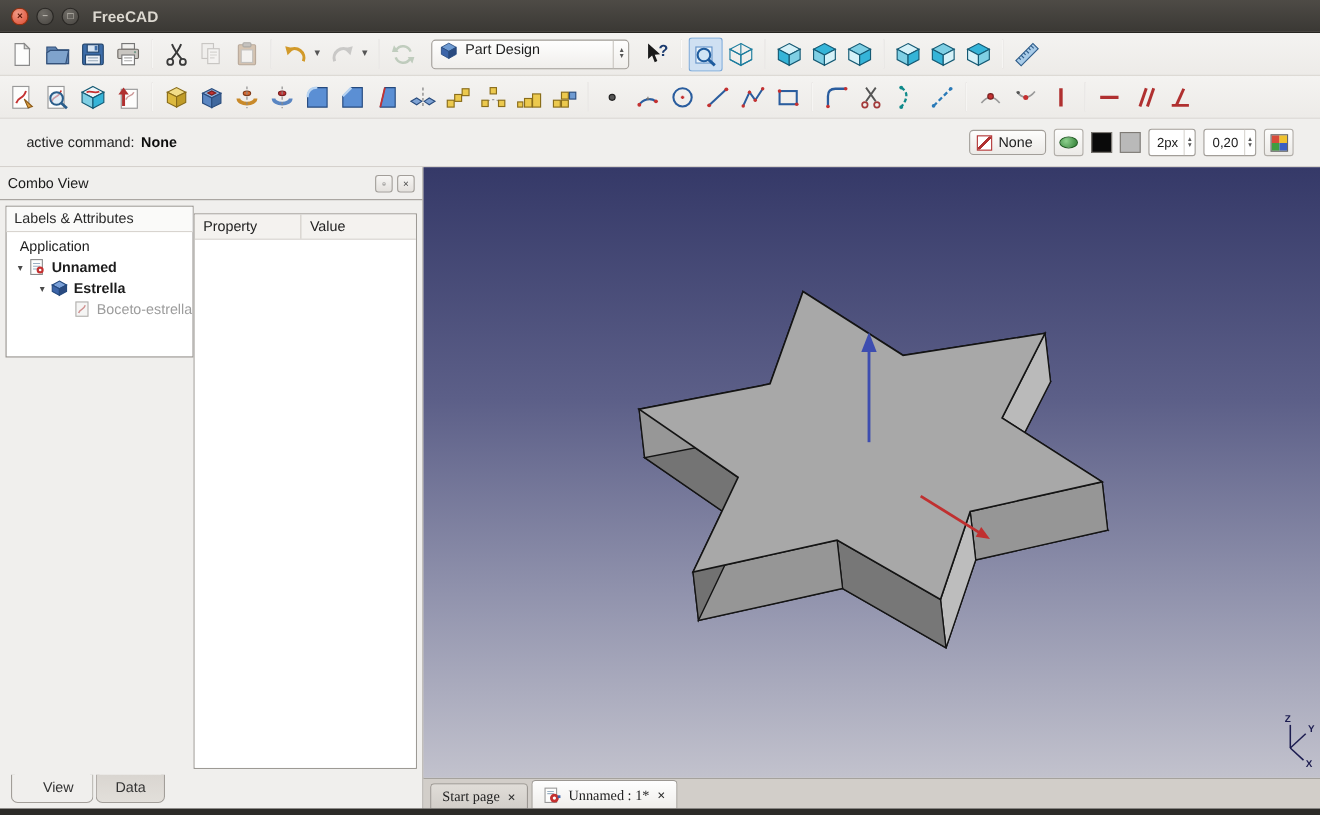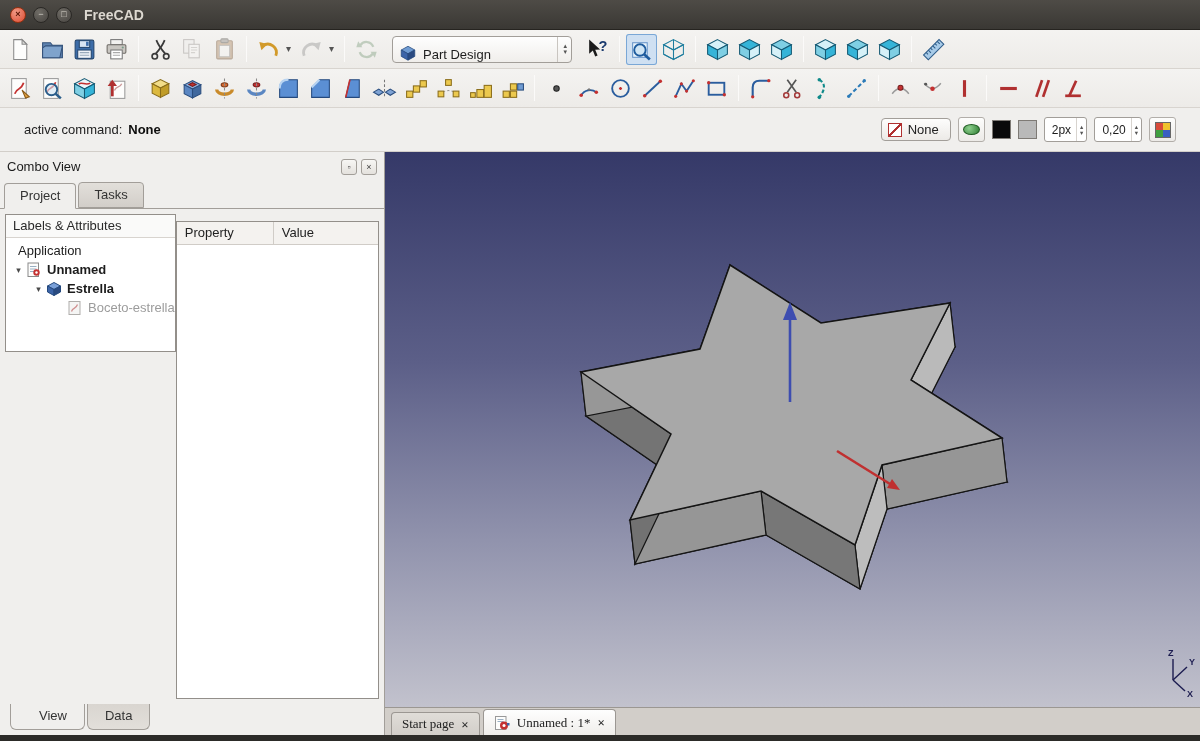--- a/index.html
+++ b/index.html
@@ -16,21 +16,21 @@
 
   
   .toolbar{height:39px;display:flex;align-items:center;padding:0 5px;gap:1px;background:linear-gradient(#f4f3f1,#edebe8);border-bottom:1px solid #d8d4cf;flex:0 0 auto;}
   .tb-btn{width:31px;height:31px;display:flex;align-items:center;justify-content:center;border-radius:3px;flex:0 0 auto;}
   .tb-btn.narrow{width:13px;margin-left:-3px;}
   .tb-btn.disabled{opacity:.45;}
   .tb-btn.pressed{background:#cfe0f2;box-shadow:inset 0 0 0 1px #7aa7d6;}
   .tb-sep{width:1px;height:26px;background:#c6c2bd;border-right:1px solid #fbfaf9;margin:0 5px;flex:0 0 auto;}
   .ic{width:25px;height:25px;display:block;}
   .glyph{font-size:10px;line-height:1;color:#555;}
-  .wb-combo{display:flex;align-items:flex-end;gap:6px;height:27px;width:180px;padding:0 4px 0 6px;background:linear-gradient(#fefefe,#f0eeeb);border:1px solid #a29e99;border-radius:4px;margin:0 9px;flex:0 0 auto;}
+  .wb-combo{display:flex;align-items:flex-start;gap:6px;height:27px;width:180px;padding:0 4px 0 6px;background:linear-gradient(#fefefe,#f0eeeb);border:1px solid #a29e99;border-radius:4px;margin:0 9px;flex:0 0 auto;}
   .wb-combo .ic{width:18px;height:18px;}
   .wb-label{flex:1;font-size:13px;color:#1d1d1d;}
   .wb-arrows{display:flex;flex-direction:column;align-items:center;justify-content:center;border-left:1px solid #c9c5c0;padding-left:5px;align-self:stretch;}
   .wb-arrows span{font-size:7px;line-height:6px;color:#555;}
 
   
   .cmdbar{height:44px;display:flex;align-items:center;padding:0 24px;background:#f0efed;border-bottom:1px solid #d2cec9;flex:0 0 auto;}
   .cmd-value{font-weight:bold;margin-left:6px;color:#0d0d0d;}
   .cmd-right{margin-left:auto;display:flex;align-items:center;gap:7px;}
   .ds-btn{display:flex;align-items:center;gap:6px;padding:3px 11px 3px 6px;border:1px solid #a29e99;border-radius:4px;background:linear-gradient(#fdfdfc,#eceae7);}
@@ -709,24 +709,20 @@
       <div class="cv-header">
         <span>Combo View</span>
         <div class="cv-hbtns">
           <div class="cv-btn">
               <span>▫</span>
             </div>
           <div class="cv-btn">
               <span>×</span>
             </div>
         </div>
-      </div>
-      <div class="cv-tabs">
-        <div class="cv-tab active"><span>Project</span></div>
-        <div class="cv-tab"><span>Tasks</span></div>
       </div>
       <div class="cv-page">
         <div class="tree-widget">
           <div class="tree-head">Labels &amp; Attributes</div>
           <div class="tree-body">
             <div class="tree-row" style="padding-left:12px;">
               <span>Application</span>
             </div>
             <div class="tree-row" style="padding-left:6px;">
               <span class="expander">▾</span>

